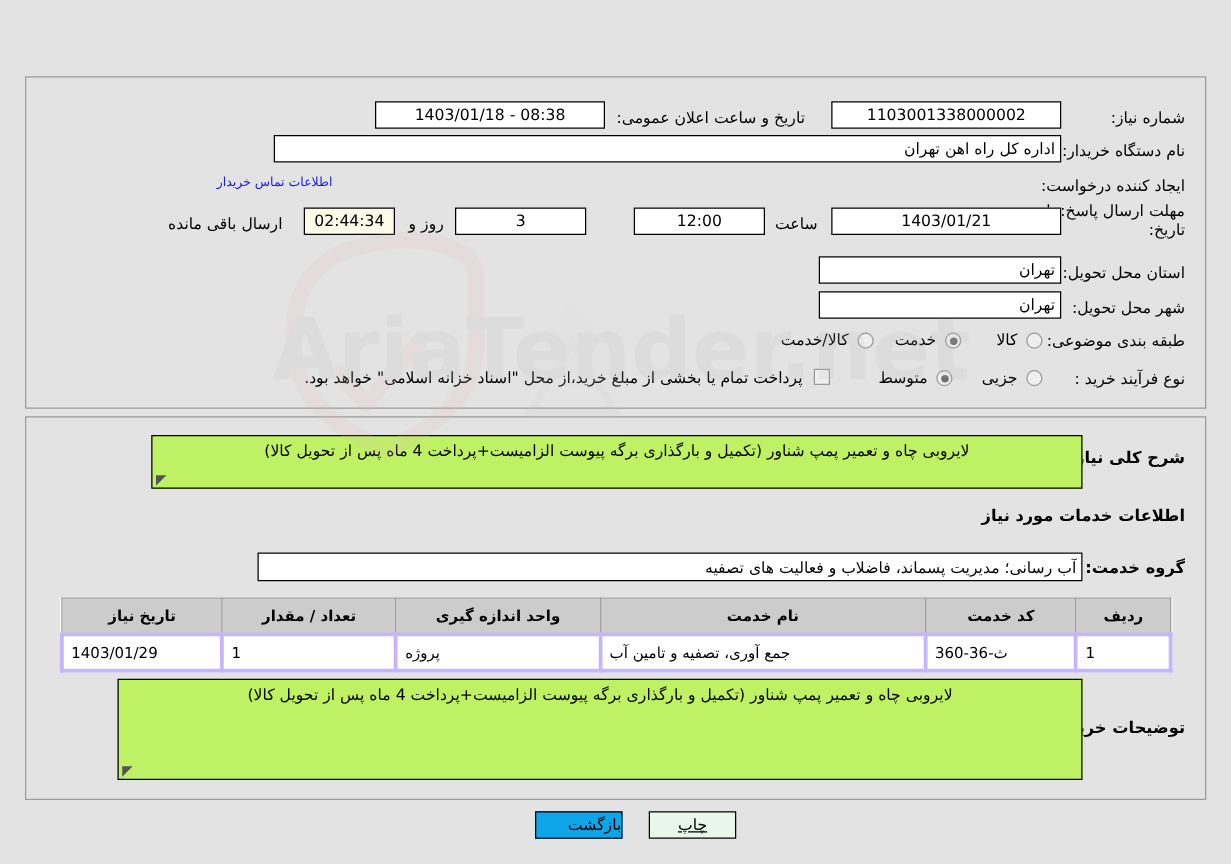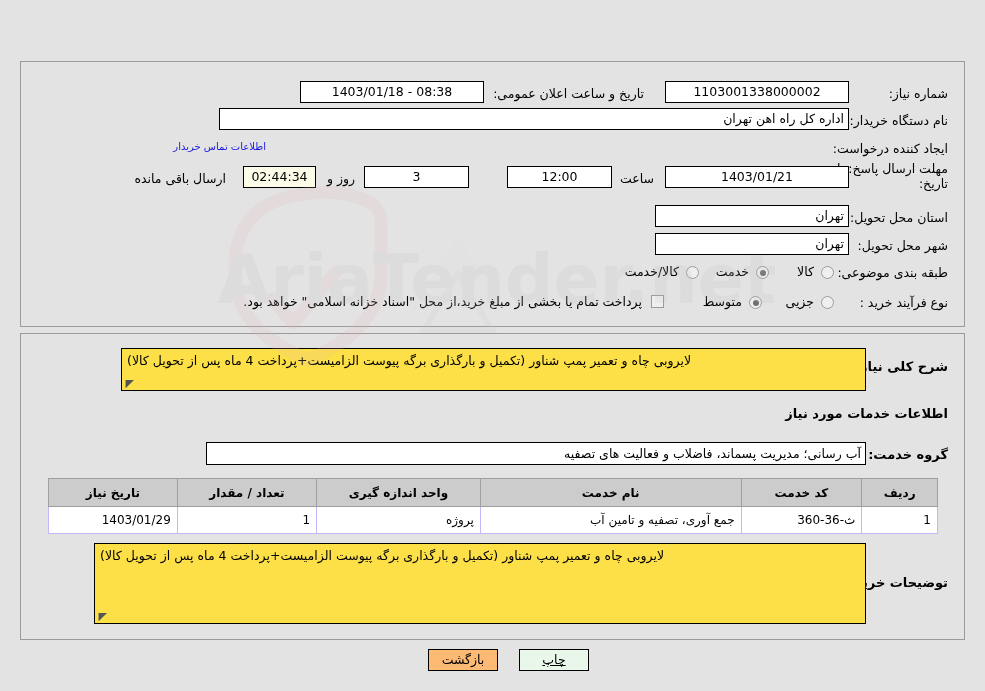--- a/index.html
+++ b/index.html
@@ -113,26 +113,26 @@
     font-size: 12.5px;
     color: #000;
     white-space: nowrap;
   }
   .bold { font-weight: bold; }
 
   
   .tarea {
     position: absolute;
     border: 1px solid #000;
-    background: #fde047;
+    background: #bef264;
     box-sizing: border-box;
     font-size: 12.5px;
     color: #000;
     padding: 3px 5px;
-    text-align: left;
+    text-align: center;
     line-height: 17px;
     overflow: hidden;
   }
   .tarea .grip {
     position: absolute;
     left: 2px;
     bottom: 1px;
     width: 10px;
     height: 10px;
     color: #555;
@@ -155,44 +155,44 @@
     font-weight: bold;
     font-size: 12px;
     height: 27px;
     padding: 0 20px;
     color: #000;
     text-align: center;
     white-space: nowrap;
   }
   .tbl td {
     background: #ffffff;
-    border: 1px solid #c4b5fd;
+    border: 3px solid #c4b5fd;
     height: 26px;
     padding: 0 6px;
     color: #000;
-    text-align: right;
+    text-align: left;
     font-size: 12px;
     white-space: nowrap;
   }
 
   
   .btn {
     position: absolute;
     border: 1px solid #000;
     box-sizing: border-box;
     height: 22px;
     line-height: 20px;
     font-size: 12.5px;
     text-align: center;
     color: #000;
     cursor: pointer;
     white-space: nowrap;
   }
   .btn.print  { background: #e9f7ea; }
-  .btn.back   { background: #fdba74; }
+  .btn.back   { background: #0ea5e9; text-align: right; }
 
   
   .wm {
     position: absolute;
     left: 0;
     top: 0;
     width: 985px;
     height: 691px;
     pointer-events: none;
     opacity: 0.30;

